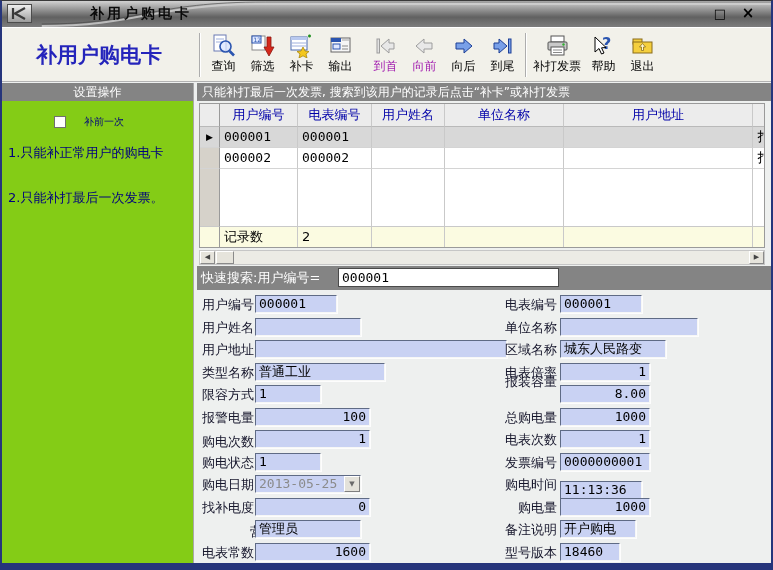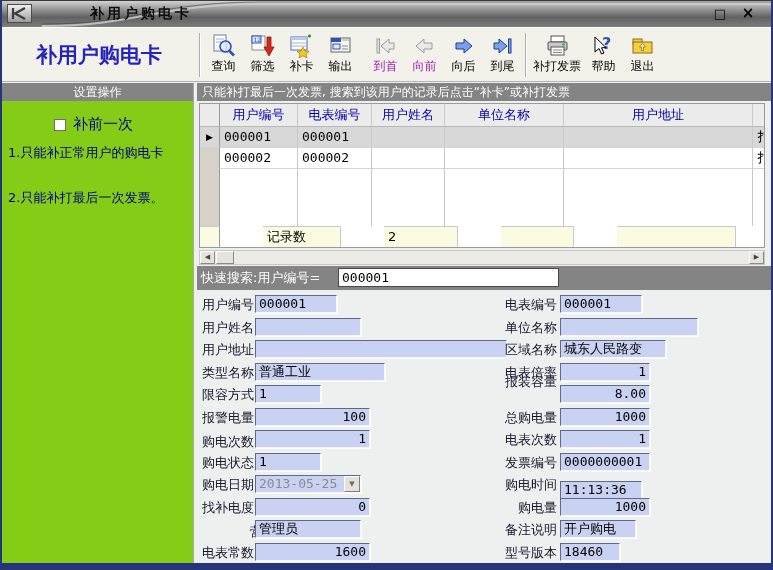--- a/index.html
+++ b/index.html
@@ -23,21 +23,21 @@
   .tb-sep{flex:0 0 0px;height:44px;border-left:1px solid #adadad;border-right:1px solid #ffffff;margin:0 3px;}
   .tb-btn{flex:0 0 auto;display:flex;flex-direction:column;align-items:center;justify-content:center;
     padding:2px 3px;min-width:33px;font-size:12px;color:#000;}
   .tb-btn svg{width:25px;height:24px;display:block;}
   .tb-btn.disabled{color:#a21caf;}
   
   .sidebar{position:absolute;top:82px;left:0;width:192px;bottom:0;background:#84cc16;border-right:1px solid #a8a8a8;box-sizing:border-box;}
   .side-header{height:18px;background:#848484;color:#fff;text-align:center;font-size:12px;line-height:18px;}
   .checkbox-row{position:absolute;top:32px;left:52px;display:flex;align-items:center;}
   .cb{width:12px;height:12px;background:#fff;border:1px solid #707070;box-sizing:border-box;}
-  .cb-label{color:#00007f;font-size:15px;margin-left:7px;text-align:right;}
+  .cb-label{color:#00007f;font-size:10px;margin-left:18px;text-align:right;}
   .note{position:absolute;left:6px;color:#00007f;font-size:13px;white-space:nowrap;}
   .note-0{top:61px;}
   .note-1{top:90px;margin-top:16px;}
   
   .panel{position:absolute;top:82px;left:195px;right:0;bottom:0;background:#eef0ef;}
   .instruction{height:18px;background:#848484;color:#fff;font-size:12px;line-height:18px;padding-left:5px;white-space:nowrap;overflow:hidden;}
   
   .grid{position:absolute;left:2px;top:20px;width:566px;height:145px;background:#fff;border:1px solid #9a9a9a;
     box-sizing:border-box;display:flex;flex-direction:column;overflow:hidden;font-size:13px;}
   .grow{display:flex;flex:0 0 auto;}
@@ -46,21 +46,21 @@
   .ghead .gcell{border-bottom:1px solid #b9b9b9;color:#0000a8;text-align:center;line-height:22px;}
   .gdata{height:21px;}
   .gdata .gcell{border-bottom:1px solid #d4d4d4;line-height:20px;padding-left:4px;font-family:"DejaVu Sans Mono","DejaVu Sans",monospace;}
   .grow.selected .gcell{background:#d8d8d8;}
   .gind{flex:0 0 20px;background:#d6d2ca;border-right:1px solid #9a9a9a;text-align:center;padding-left:0 !important;
     font-size:9px;line-height:20px;color:#000;font-family:"DejaVu Sans",sans-serif !important;}
   .ghead .gind{background:#ececec;}
   .c1{flex:0 0 78px;} .c2{flex:0 0 74px;} .c3{flex:0 0 73px;} .c4{flex:0 0 119px;} .c5{flex:0 0 189px;} .c6{flex:1 1 auto;border-right:none !important;}
   .gfill{flex:1 1 auto;}
   .gfill .gcell{border-bottom:none;}
-  .gfoot{height:21px;gap:43px;}
+  .gfoot{height:21px;}
   .gfoot .gcell{background:#fbfbe1;border-top:1px solid #c9c9c9;line-height:20px;padding-left:4px;}
   .gfoot .gind{background:#fbfbe1;}
   
   .hscroll{position:absolute;left:2px;top:167px;width:566px;height:15px;background:#ecebe5;border:1px solid #c6c6c6;box-sizing:border-box;display:flex;align-items:center;}
   .sb-btn{flex:0 0 15px;height:13px;background:#e6e4dc;border:1px solid #fff;border-right-color:#8a8a8a;border-bottom-color:#8a8a8a;
     box-sizing:border-box;font-size:7px;line-height:11px;text-align:center;color:#444;}
   .sb-right{margin-left:auto;}
   .sb-thumb{flex:0 0 18px;height:13px;margin-left:1px;background:#e6e4dc;border:1px solid #fff;border-right-color:#8a8a8a;border-bottom-color:#8a8a8a;box-sizing:border-box;}
   
   .searchbar{position:absolute;left:0;top:183px;right:0;height:24px;background:#848484;color:#fff;font-size:13px;line-height:24px;padding-left:4px;box-sizing:border-box;}

